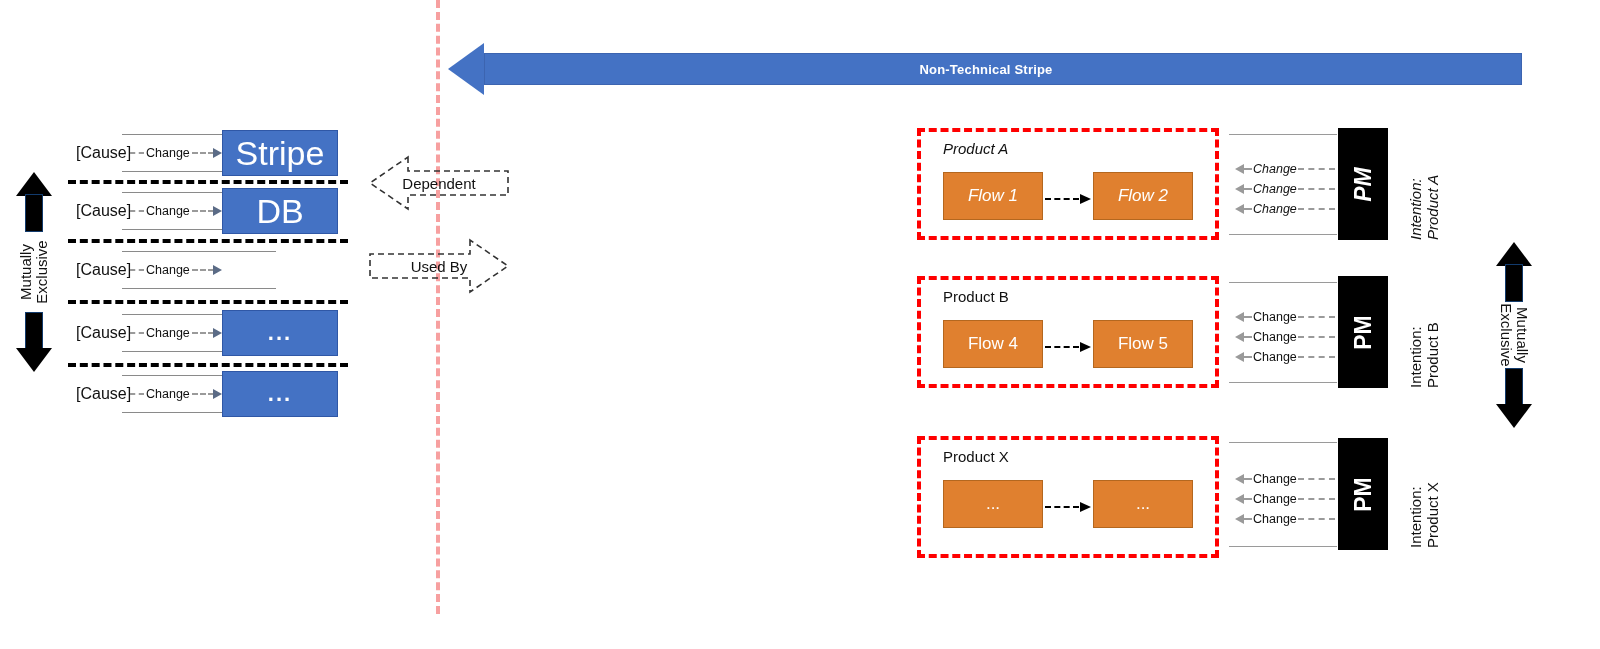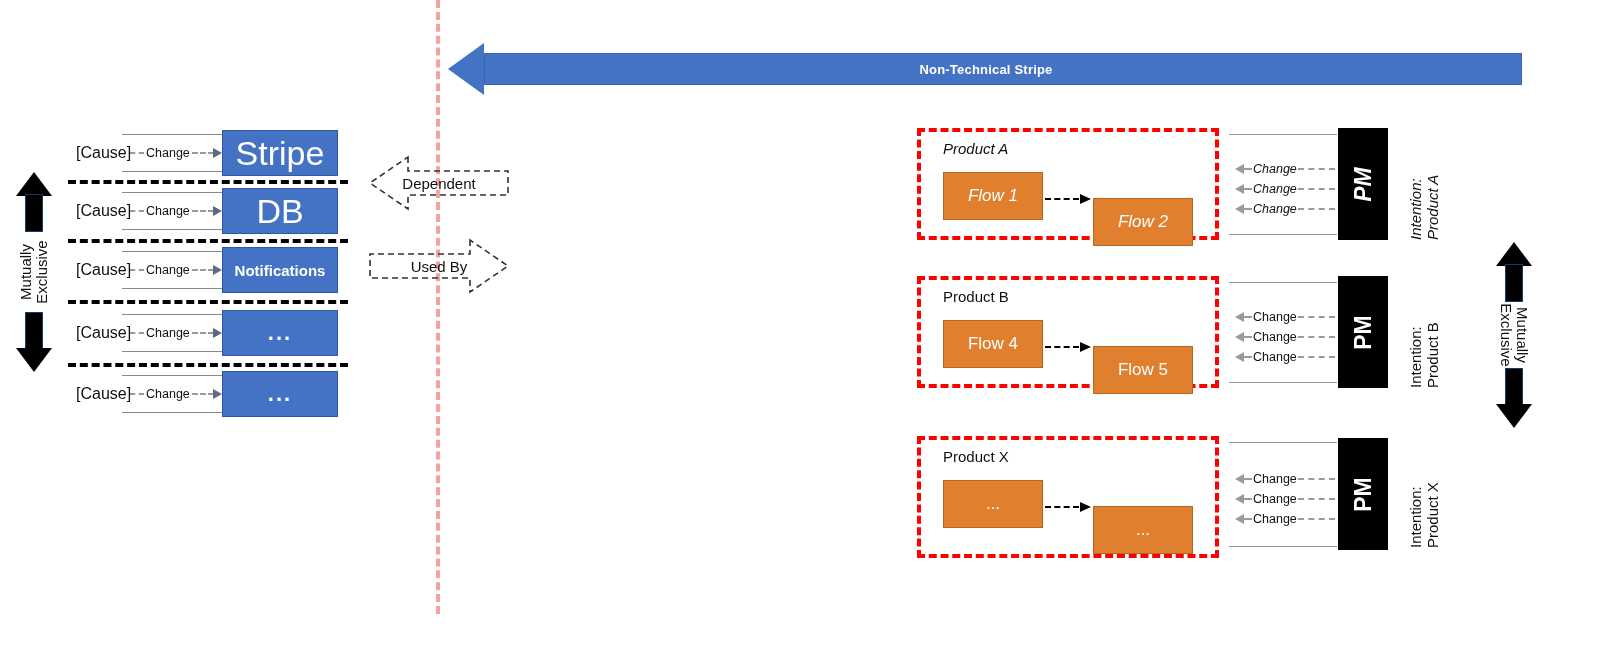--- a/index.html
+++ b/index.html
@@ -117,21 +117,21 @@
   .prod-title{
     position:absolute;left:26px;top:12px;font-size:15px;color:#111;white-space:nowrap;
   }
   .flowbox{
     position:absolute;top:44px;height:48px;width:100px;
     background:#E0802F;border:1px solid #b4671f;box-sizing:border-box;
     display:flex;align-items:center;justify-content:center;
     color:#fff;font-size:17px;white-space:nowrap;
   }
   .flowbox.f1{left:26px;}
-  .flowbox.f2{left:176px;margin-top:26px;}
+  .flowbox.f2{left:176px;}
   .flowarrow{position:absolute;left:128px;top:66px;width:46px;height:10px;}
   .flowarrow .fa-line{position:absolute;left:0;top:4px;width:34px;height:0;border-top:2.5px dashed #000;}
   .flowarrow .fa-head{
     position:absolute;right:0;top:0;width:0;height:0;
     border-top:5px solid transparent;border-bottom:5px solid transparent;border-left:11px solid #000;
   }
 
   .pm-lane-line{position:absolute;height:0;border-top:1.5px solid #9a9a9a;}
   .change-arrow{
     position:absolute;display:flex;align-items:center;height:14px;width:100px;
@@ -220,21 +220,20 @@
   <div class="cause-row" style="left:68px;top:247px;width:258px;">
     <div class="cause-label">[Cause]</div>
     <div class="lane-line lane-top"></div>
     <div class="lane-line lane-bot"></div>
     <div class="change-wrap">
       <span class="dash-l"></span>
       <span class="ctext">Change</span>
       <span class="dash-r"></span>
       <span class="arr"></span>
     </div>
-    <div class="sysbox mid">Notifications</div>
   </div>
   <div class="sep" style="left:68px;top:300px;width:280px;"></div>
 
   <div class="cause-row" style="left:68px;top:310px;width:258px;">
     <div class="cause-label">[Cause]</div>
     <div class="lane-line lane-top"></div>
     <div class="lane-line lane-bot"></div>
     <div class="change-wrap">
       <span class="dash-l"></span>
       <span class="ctext">Change</span>

